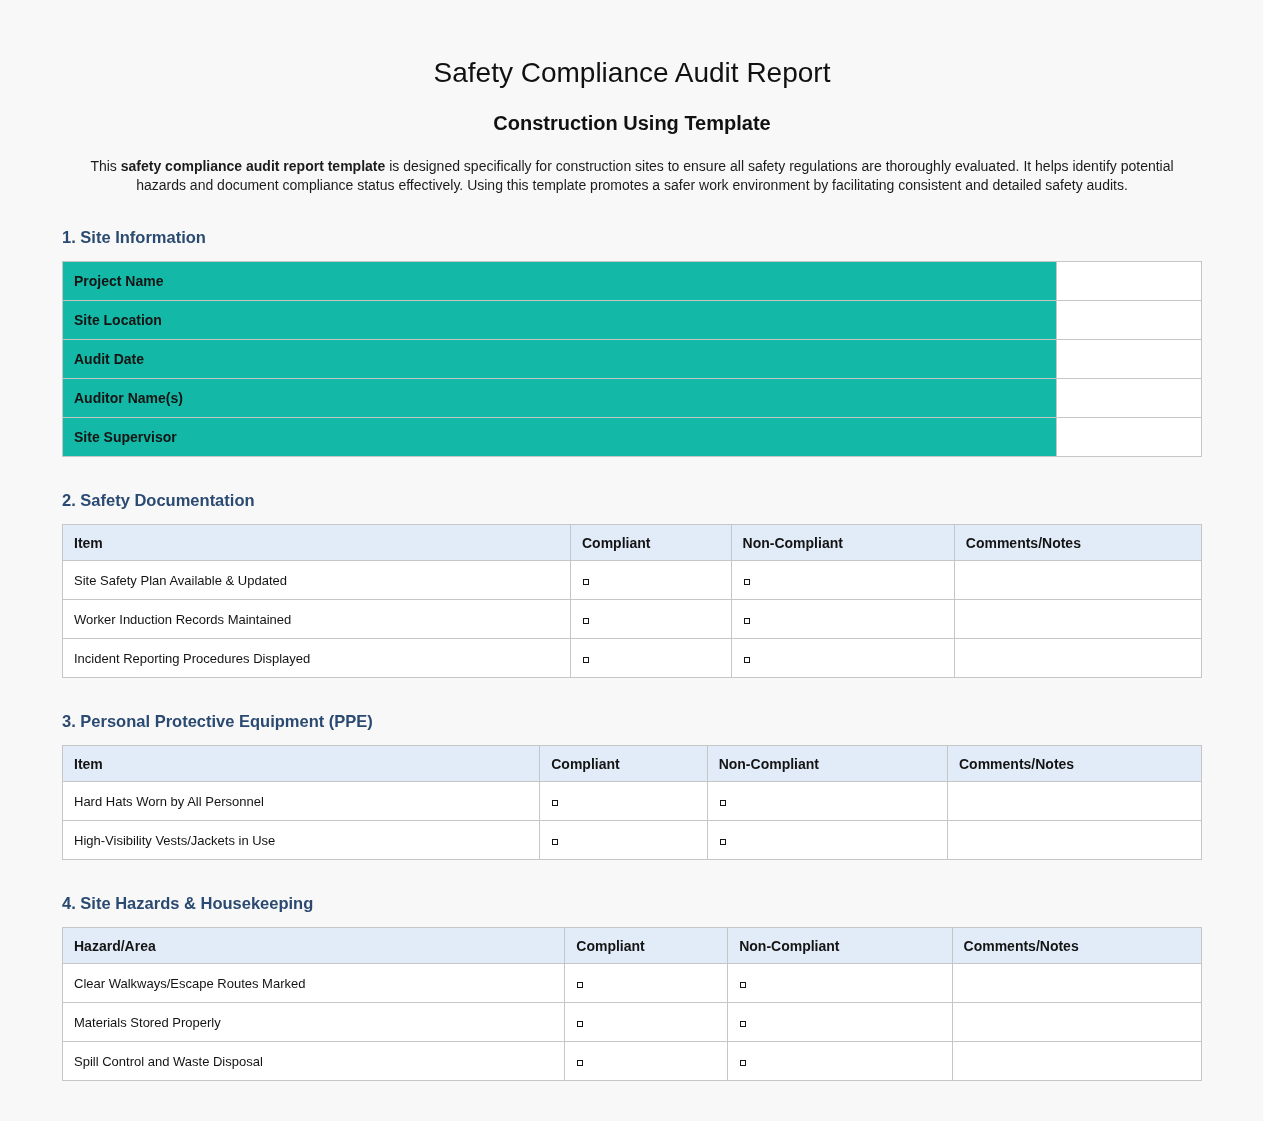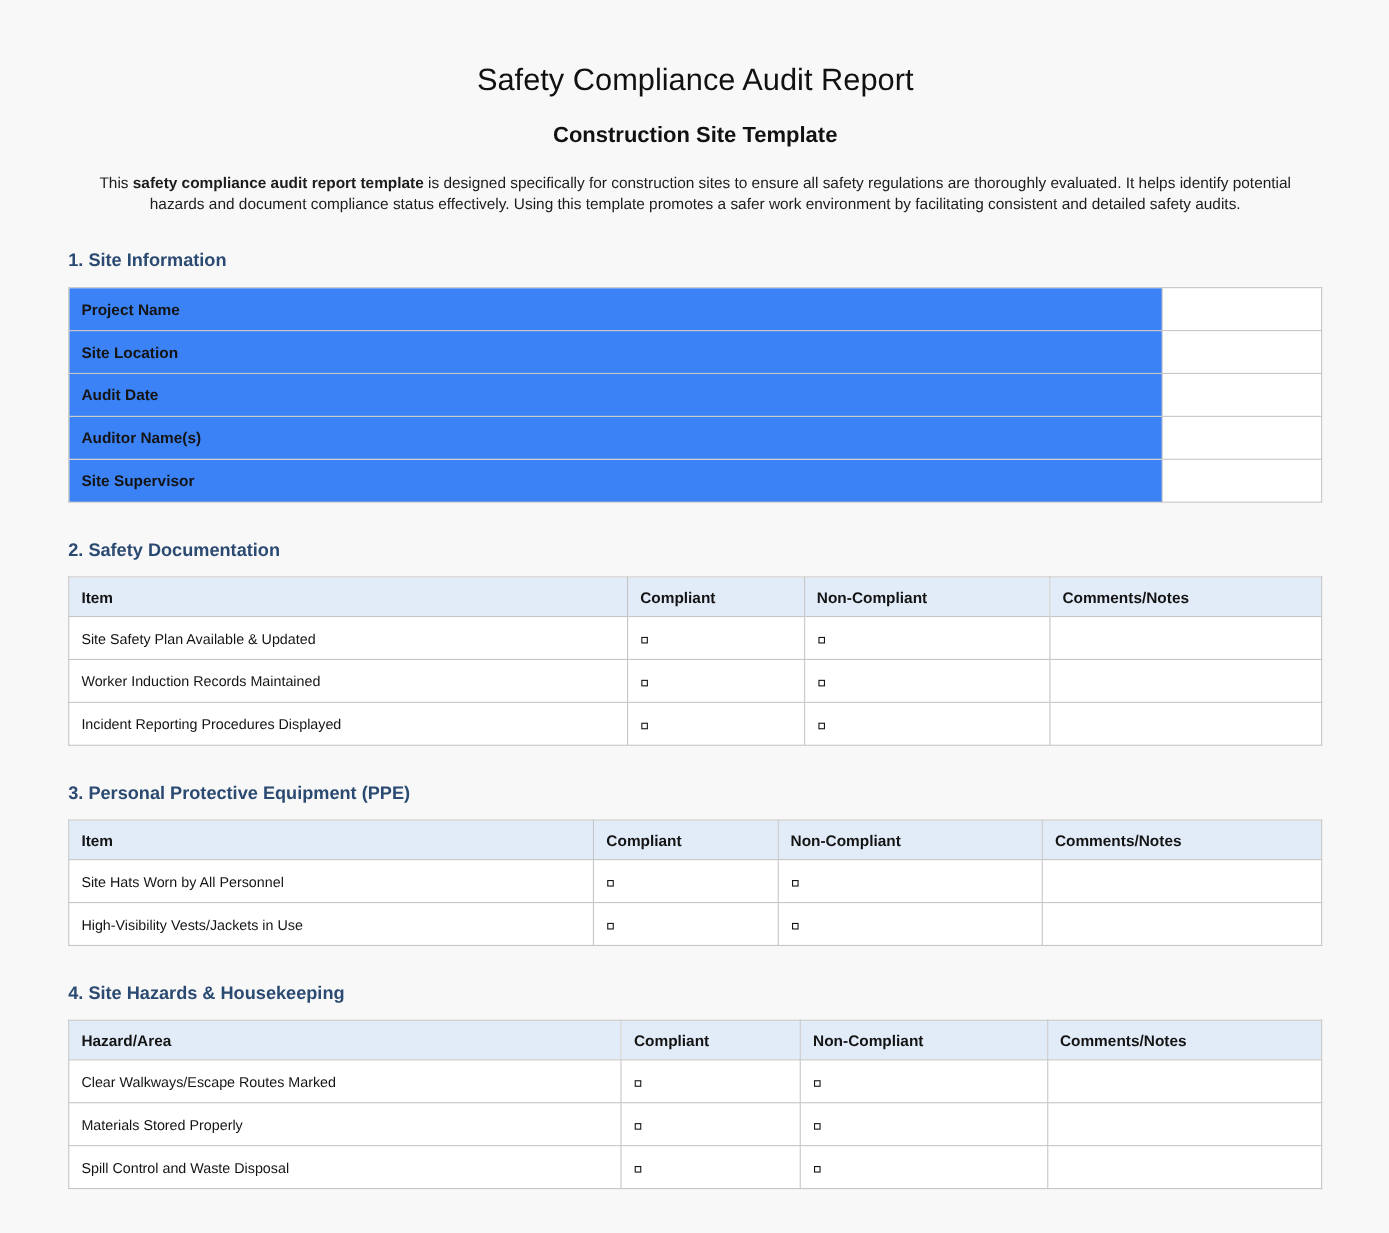--- a/index.html
+++ b/index.html
@@ -57,21 +57,21 @@
     border: 1px solid #c6c6c6;
     padding: 0 11px;
     font-size: 13px;
     text-align: left;
     vertical-align: middle;
     overflow: hidden;
     white-space: nowrap;
   }
   .info-table td { height: 39px; }
   .label-cell {
-    background: #3b82f6;
+    background: #14b8a6;
     font-weight: bold;
     font-size: 14px;
   }
   .value-cell { background: #ffffff; }
   .checklist th {
     height: 36px;
     background: #e2ecf9;
     font-weight: bold;
     font-size: 14px;
   }
@@ -88,21 +88,21 @@
   .t2-c1 { width: 44.6%; } .t2-c2 { width: 14.1%; } .t2-c3 { width: 19.6%; } .t2-c4 { width: 21.7%; }
   .t3-c1 { width: 41.9%; } .t3-c2 { width: 14.7%; } .t3-c3 { width: 21.1%; } .t3-c4 { width: 22.3%; }
   .t4-c1 { width: 44.1%; } .t4-c2 { width: 14.3%; } .t4-c3 { width: 19.7%; } .t4-c4 { width: 21.9%; }
 </style>
 </head>
 <body>
 
 <div class="page">
 
   <h1 class="doc-title">Safety Compliance Audit Report</h1>
-  <h2 class="doc-subtitle">Construction Site Template</h2>
+  <h2 class="doc-subtitle">Construction Using Template</h2>
 
   <p class="intro"><span>This </span><strong>safety compliance audit report template</strong><span> is designed specifically for construction sites to ensure all safety regulations are thoroughly evaluated. It helps identify potential hazards and document compliance status effectively. Using this template promotes a safer work environment by facilitating consistent and detailed safety audits.</span></p>
 
   <h3 class="section-heading">1. Site Information</h3>
   <table class="info-table">
     <colgroup>
         <col class="info-col-label">
         <col class="info-col-value">
       </colgroup>
     <tbody>
@@ -178,21 +178,21 @@
     <thead>
       <tr>
         <th>Item</th>
         <th>Compliant</th>
         <th>Non-Compliant</th>
         <th>Comments/Notes</th>
       </tr>
     </thead>
     <tbody>
       <tr>
-        <td>Site Hats Worn by All Personnel</td>
+        <td>Hard Hats Worn by All Personnel</td>
         <td><span class="cb"></span></td>
         <td><span class="cb"></span></td>
         <td></td>
       </tr>
       <tr>
         <td>High-Visibility Vests/Jackets in Use</td>
         <td><span class="cb"></span></td>
         <td><span class="cb"></span></td>
         <td></td>
       </tr>

